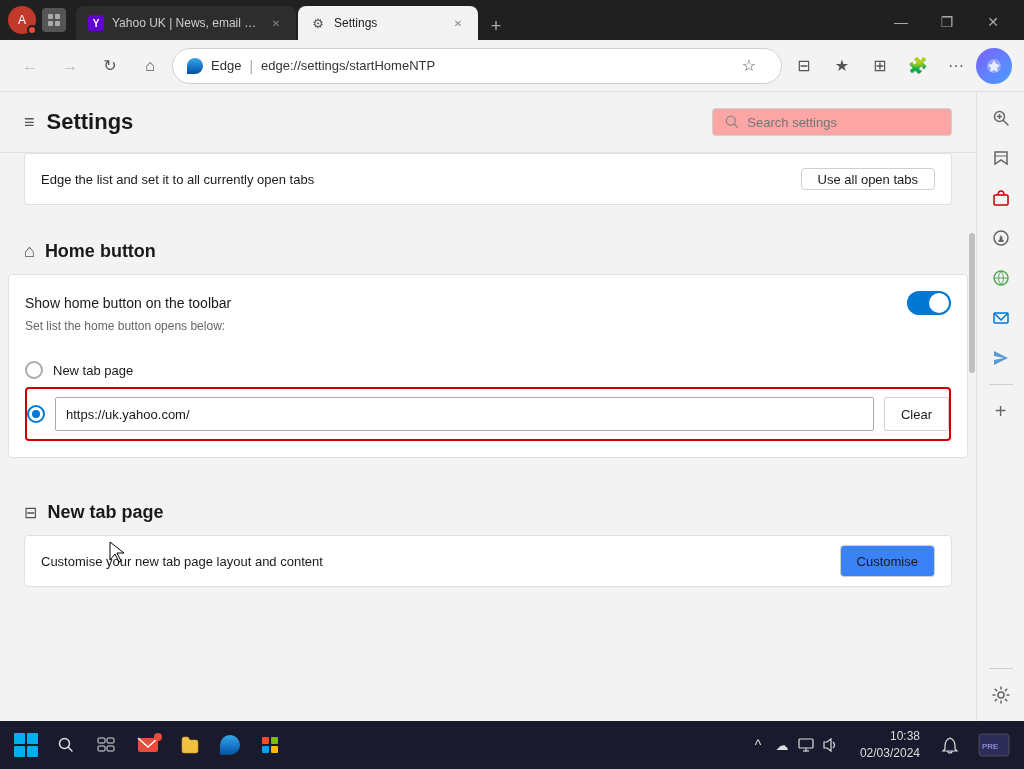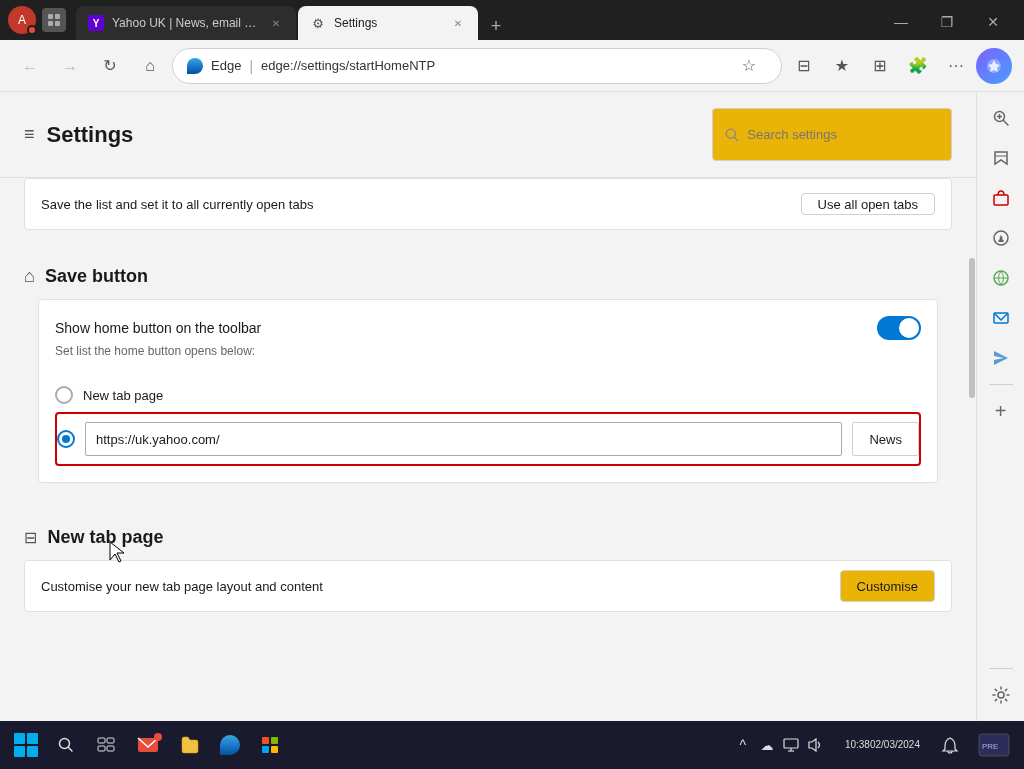--- a/index.html
+++ b/index.html
@@ -37,38 +37,38 @@
     .content-area { display: flex; flex: 1; overflow: hidden; background: #f3f3f3; }
 
     
     .settings-main { flex: 1; display: flex; flex-direction: column; overflow: hidden; background: #f3f3f3; }
 
     
     .settings-header { background: #f3f3f3; padding: 16px 24px; display: flex; align-items: center; justify-content: space-between; border-bottom: 1px solid #e0e0e0; }
     .settings-header-left { display: flex; align-items: center; gap: 12px; }
     .menu-icon { font-size: 18px; color: #555; cursor: pointer; }
     .settings-title { font-size: 22px; font-weight: 600; color: #1a1a1a; }
-    .search-settings-box { width: 240px; height: 53px; background: #eab308; border: 1px solid #d0d0d0; border-radius: 4px; display: flex; align-items: center; padding: 0 12px; gap: 8px; }
+    .search-settings-box { width: 240px; height: 28px; background: #fca5a5; border: 1px solid #d0d0d0; border-radius: 4px; display: flex; align-items: center; padding: 0 12px; gap: 8px; }
     .search-settings-box input { border: none; outline: none; font-size: 13px; color: #555; background: transparent; width: 100%; }
 
     
     .settings-body { flex: 1; overflow-y: auto; padding: 0; }
 
     
     .clear-tabs-bar { background: white; border: 1px solid #e0e0e0; border-radius: 4px; margin: 0 24px 16px; padding: 0 16px; height: 52px; display: flex; align-items: center; justify-content: space-between; }
     .clear-tabs-text { font-size: 13px; color: #1a1a1a; }
     .use-tabs-btn { height: 22px; padding: 0 16px; border: 1px solid #d0d0d0; border-radius: 4px; background: white; font-size: 13px; color: #1a1a1a; cursor: pointer; }
 
     
     .section-heading { display: flex; align-items: center; gap: 10px; padding: 20px 24px 12px; }
     .section-heading-icon { font-size: 18px; color: #555; }
     .section-heading-text { font-size: 18px; font-weight: 600; color: #1a1a1a; }
 
     
-    .settings-card { background: white; border: 1px solid #e0e0e0; border-radius: 4px; margin: 0 38px 8px; }
+    .settings-card { background: white; border: 1px solid #e0e0e0; border-radius: 4px; margin: 0 8px 8px; }
     .card-row { display: flex; align-items: center; justify-content: space-between; padding: 16px 16px 0; }
     .card-row-label { font-size: 14px; font-weight: 500; color: #1a1a1a; }
     .card-sub { font-size: 12px; color: #666; padding: 4px 16px 12px; }
 
     
     .toggle { width: 44px; height: 24px; background: #0078d4; border-radius: 12px; position: relative; cursor: pointer; flex-shrink: 0; }
     .toggle-knob { width: 20px; height: 20px; background: white; border-radius: 50%; position: absolute; top: 2px; right: 2px; transition: right 0.2s; }
 
     
     .radio-options { padding: 8px 16px 16px; }
@@ -76,37 +76,37 @@
     .radio-circle { width: 18px; height: 18px; border-radius: 50%; border: 2px solid #aaa; background: white; flex-shrink: 0; display: flex; align-items: center; justify-content: center; }
     .radio-circle.selected { border-color: #0078d4; }
     .radio-circle.selected::after { content: ''; width: 8px; height: 8px; border-radius: 50%; background: #0078d4; }
     .radio-label { font-size: 13px; color: #1a1a1a; }
     .url-input { flex: 1; height: 34px; border: 1px solid #d0d0d0; border-radius: 2px; padding: 0 10px; font-size: 13px; color: #1a1a1a; outline: none; }
     .save-btn { height: 34px; padding: 0 16px; border: 1px solid #d0d0d0; border-radius: 2px; background: white; font-size: 13px; color: #1a1a1a; cursor: pointer; white-space: nowrap; }
 
     
     .customise-card { background: white; border: 1px solid #e0e0e0; border-radius: 4px; margin: 0 24px; height: 52px; display: flex; align-items: center; justify-content: space-between; padding: 0 16px; }
     .customise-text { font-size: 13px; color: #1a1a1a; }
-    .customise-btn { height: 32px; padding: 0 16px; border: 1px solid #d0d0d0; border-radius: 4px; background: #eab308; font-size: 13px; color: #1a1a1a; cursor: pointer; }
+    .customise-btn { height: 32px; padding: 0 16px; border: 1px solid #d0d0d0; border-radius: 4px; background: #3b82f6; font-size: 13px; color: #1a1a1a; cursor: pointer; }
 
     
     .right-sidebar { width: 48px; background: #f3f3f3; display: flex; flex-direction: column; align-items: center; padding: 8px 0; gap: 4px; border-left: 1px solid #e0e0e0; overflow: hidden; flex-shrink: 0; }
     .sidebar-icon { width: 36px; height: 36px; border-radius: 4px; display: flex; align-items: center; justify-content: center; cursor: pointer; font-size: 18px; color: #666; }
     .sidebar-divider { width: 24px; height: 1px; background: #d0d0d0; margin: 4px 0; }
     .sidebar-icon-add { font-size: 20px; font-weight: 300; }
 
     
     .taskbar { height: 48px; background: #1a1a2e; display: flex; align-items: center; padding: 0 8px; gap: 4px; flex-shrink: 0; }
     .taskbar-start { width: 36px; height: 36px; display: flex; align-items: center; justify-content: center; cursor: pointer; border-radius: 4px; }
     .taskbar-search { width: 36px; height: 36px; display: flex; align-items: center; justify-content: center; cursor: pointer; color: #ddd; font-size: 16px; border-radius: 4px; }
     .taskbar-btn { width: 36px; height: 36px; border-radius: 4px; display: flex; align-items: center; justify-content: center; cursor: pointer; color: #ddd; }
     .taskbar-spacer { flex: 1; }
     .taskbar-tray { display: flex; align-items: center; gap: 4px; padding: 0 8px; }
     .tray-icon { width: 20px; height: 20px; display: flex; align-items: center; justify-content: center; color: #ddd; font-size: 14px; cursor: pointer; }
-    .taskbar-clock { display: flex; flex-direction: row; align-items: flex-end; color: #ddd; font-size: 10px; line-height: 1.4; cursor: pointer; padding: 0 8px; }
+    .taskbar-clock { display: flex; flex-direction: column; align-items: flex-end; color: #ddd; font-size: 12px; line-height: 1.4; cursor: pointer; padding: 0 8px; }
     .taskbar-notification { width: 36px; height: 36px; display: flex; align-items: center; justify-content: center; cursor: pointer; color: #ddd; font-size: 16px; position: relative; }
     .notif-badge { width: 8px; height: 8px; background: #e74c3c; border-radius: 50%; position: absolute; top: 6px; right: 6px; }
 
     
     .cursor { position: absolute; width: 20px; height: 24px; pointer-events: none; z-index: 9999; left: 108px; top: 540px; }
 
     
     .win-logo { width: 24px; height: 24px; display: grid; grid-template-columns: 1fr 1fr; gap: 2px; }
     .win-logo-cell { background: #ddd; border-radius: 1px; }
 
@@ -198,27 +198,27 @@
             <circle cx="6.5" cy="6.5" r="5" stroke="#888" stroke-width="1.5"></circle>
             <line x1="10.5" y1="10.5" x2="14" y2="14" stroke="#888" stroke-width="1.5" stroke-linecap="round"></line>
           </svg>
           <input type="text" style="border: none; outline: none; font-size: 13px; color: rgb(85, 85, 85); background: transparent; width: 100%;" placeholder="Search settings">
         </div>
       </div>
 
       <div class="settings-body" style="position:relative;">
 
         <div class="clear-tabs-bar">
-          <span class="clear-tabs-text">Save the list and set it to all currently open tabs</span>
+          <span class="clear-tabs-text">Edge the list and set it to all currently open tabs</span>
           <button class="use-tabs-btn">Use all open tabs</button>
         </div>
 
         <div class="section-heading">
           <span class="section-heading-icon">⌂</span>
-          <span class="section-heading-text">Save button</span>
+          <span class="section-heading-text">Home button</span>
         </div>
 
         <div class="settings-card">
           <div class="card-row">
             <span class="card-row-label">Show home button on the toolbar</span>
             <div class="toggle">
               <div class="toggle-knob"></div>
             </div>
           </div>
           <div class="card-sub">Set list the home button opens below:</div>
@@ -228,21 +228,21 @@
             <div class="radio-option">
               <div class="radio-circle"></div>
               <span class="radio-label">New tab page</span>
             </div>
 
             <div style="border: 2px solid #cc0000; border-radius: 4px; padding: 4px 0;">
               <div class="radio-option" style="padding: 4px 0 4px 0;">
                 <div class="radio-circle selected"></div>
 
                 <input type="text" class="url-input" style="flex: 1 1 0%; height: 34px; border: 1px solid rgb(170, 170, 170); border-radius: 2px; padding: 0px 10px; font-size: 13px; color: rgb(26, 26, 26); outline: none;" value="https://uk.yahoo.com/">
-                <button class="save-btn">News</button>
+                <button class="save-btn">Clear</button>
               </div>
             </div>
           </div>
         </div>
 
         <div style="height: 16px;"></div>
 
         <div class="section-heading">
           <span class="section-heading-icon" style="font-size:16px;">⊟</span>
           <span class="section-heading-text">New tab page</span>

